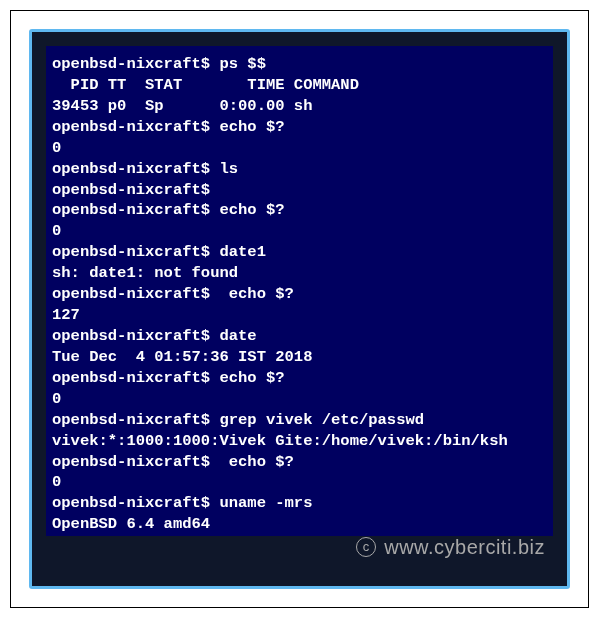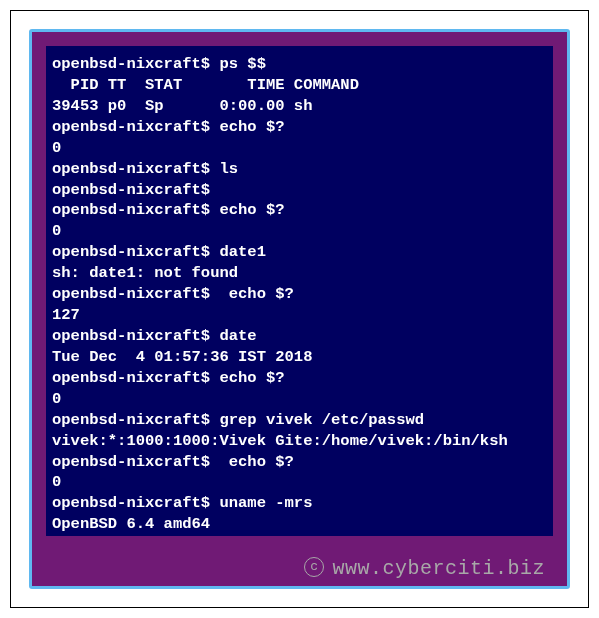--- a/index.html
+++ b/index.html
@@ -21,42 +21,42 @@
       width: 579px;
       height: 598px;
       border: 1px solid #000;
       background: #fff;
       padding: 18px;
     }
     .inner-border {
       border: 3px solid #5fb8f0;
       border-radius: 3px;
       padding: 14px;
-      background: #701a75;
+      background: #0f172a;
       height: 100%;
       position: relative;
     }
     .terminal {
       background: #000060;
       color: #ffffff;
       font-family: "Courier New", monospace;
       font-size: 15.5px;
       line-height: 1.35;
       padding: 8px 6px;
       height: 490px;
       white-space: pre;
       font-weight: bold;
       overflow: hidden;
     }
     .watermark {
       position: absolute;
-      bottom: 6px;
+      bottom: 27px;
       right: 22px;
       color: #a8a8a8;
-      font-family: Liberation Mono, monospace;
+      font-family: Liberation Sans, sans-serif;
       font-size: 20px;
       letter-spacing: 0.5px;
     }
     .copyright-symbol {
       border: 1.5px solid #a8a8a8;
       border-radius: 50%;
       display: inline-flex;
       width: 20px;
       height: 20px;
       align-items: center;

